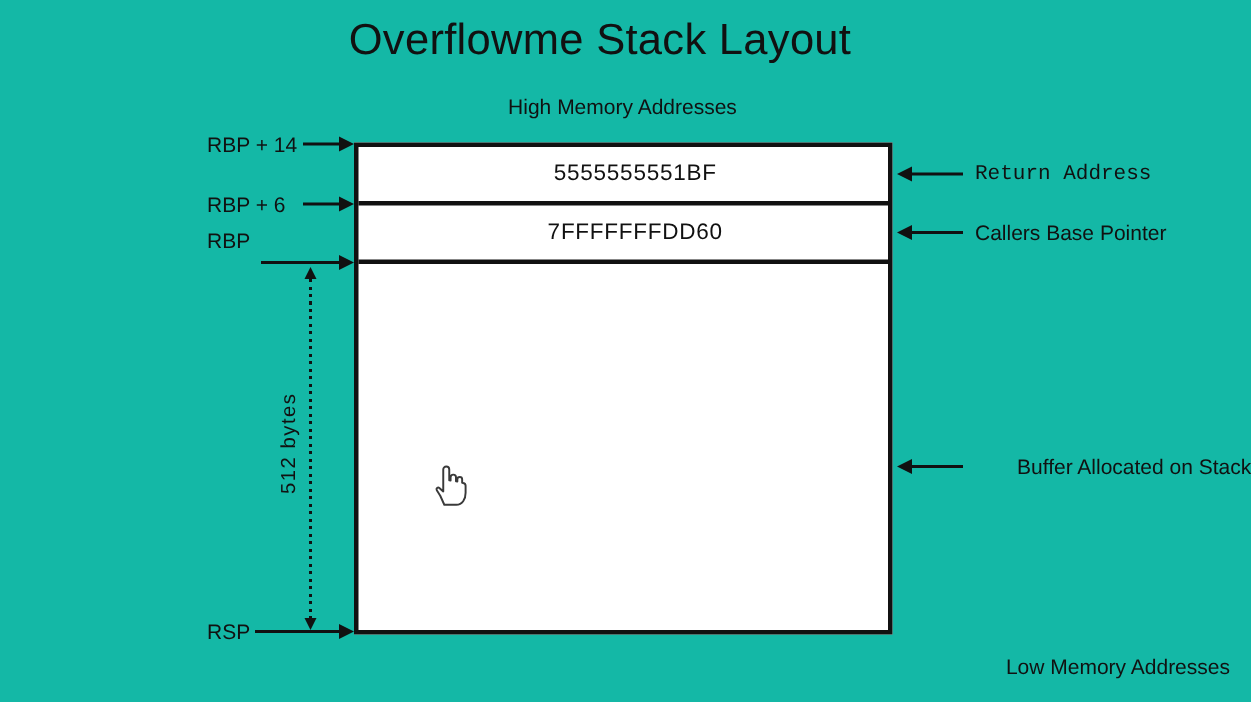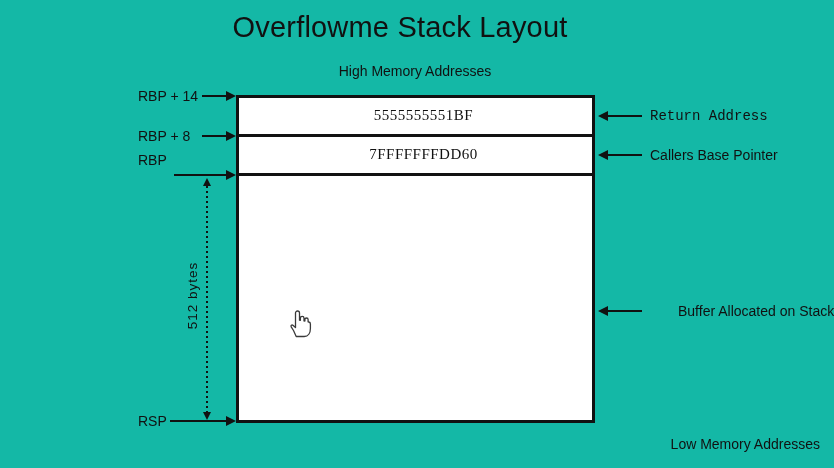--- a/index.html
+++ b/index.html
@@ -9,21 +9,21 @@
   }
   .title{position:absolute;top:11px;left:0;width:800px;text-align:center;
          font-size:29px;letter-spacing:0.2px;color:#111;}
   .lbl{position:absolute;font-size:14px;white-space:nowrap;color:#111;}
   .center{left:0;text-align:center;}
   .hline{position:absolute;height:2px;background:#111;}
   .box{position:absolute;left:236px;top:95px;width:359px;height:328px;
        border:3px solid #111;box-sizing:border-box;background:#fff;}
   .divider{position:absolute;left:239px;width:353px;height:3px;background:#111;}
   .cellval{position:absolute;left:236px;width:375px;text-align:center;
-           font-size:15px;letter-spacing:0.5px;color:#111;font-family:Liberation Serif, serif;}
+           font-size:15px;letter-spacing:0.5px;color:#111;}
   .ah-r{position:absolute;width:0;height:0;border-top:5px solid transparent;
         border-bottom:5px solid transparent;border-left:10px solid #111;}
   .ah-l{position:absolute;width:0;height:0;border-top:5px solid transparent;
         border-bottom:5px solid transparent;border-right:10px solid #111;}
   .ah-u{position:absolute;width:0;height:0;border-left:4px solid transparent;
         border-right:4px solid transparent;border-bottom:8px solid #111;}
   .ah-d{position:absolute;width:0;height:0;border-left:4px solid transparent;
         border-right:4px solid transparent;border-top:8px solid #111;}
   .dotline{position:absolute;width:2px;
            background:repeating-linear-gradient(to bottom,#111 0 2px,transparent 2px 5px);}
@@ -43,21 +43,21 @@
   <div class="divider" style="top:173px;"></div>
 
   <div class="cellval" style="top:107px;">5555555551BF</div>
   <div class="cellval" style="top:146px;">7FFFFFFFDD60</div>
   <div style="position:absolute;left:239px;top:176px;width:353px;height:244px;"></div>
 
   <div class="lbl" style="left:138px;top:88px;">RBP + 14</div>
   <div class="hline" style="left:202px;top:95px;width:28px;"></div>
   <div class="ah-r" style="left:226px;top:91px;"></div>
 
-  <div class="lbl" style="left:138px;top:128px;">RBP + 8</div>
+  <div class="lbl" style="left:138px;top:128px;">RBP + 6</div>
   <div class="hline" style="left:202px;top:135px;width:28px;"></div>
   <div class="ah-r" style="left:226px;top:131px;"></div>
 
   <div class="lbl" style="left:138px;top:152px;">RBP</div>
   <div class="hline" style="left:174px;top:174px;width:56px;"></div>
   <div class="ah-r" style="left:226px;top:170px;"></div>
 
   <div class="lbl" style="left:138px;top:413px;text-align:right;">RSP</div>
   <div class="hline" style="left:170px;top:420px;width:60px;"></div>
   <div class="ah-r" style="left:226px;top:416px;"></div>

